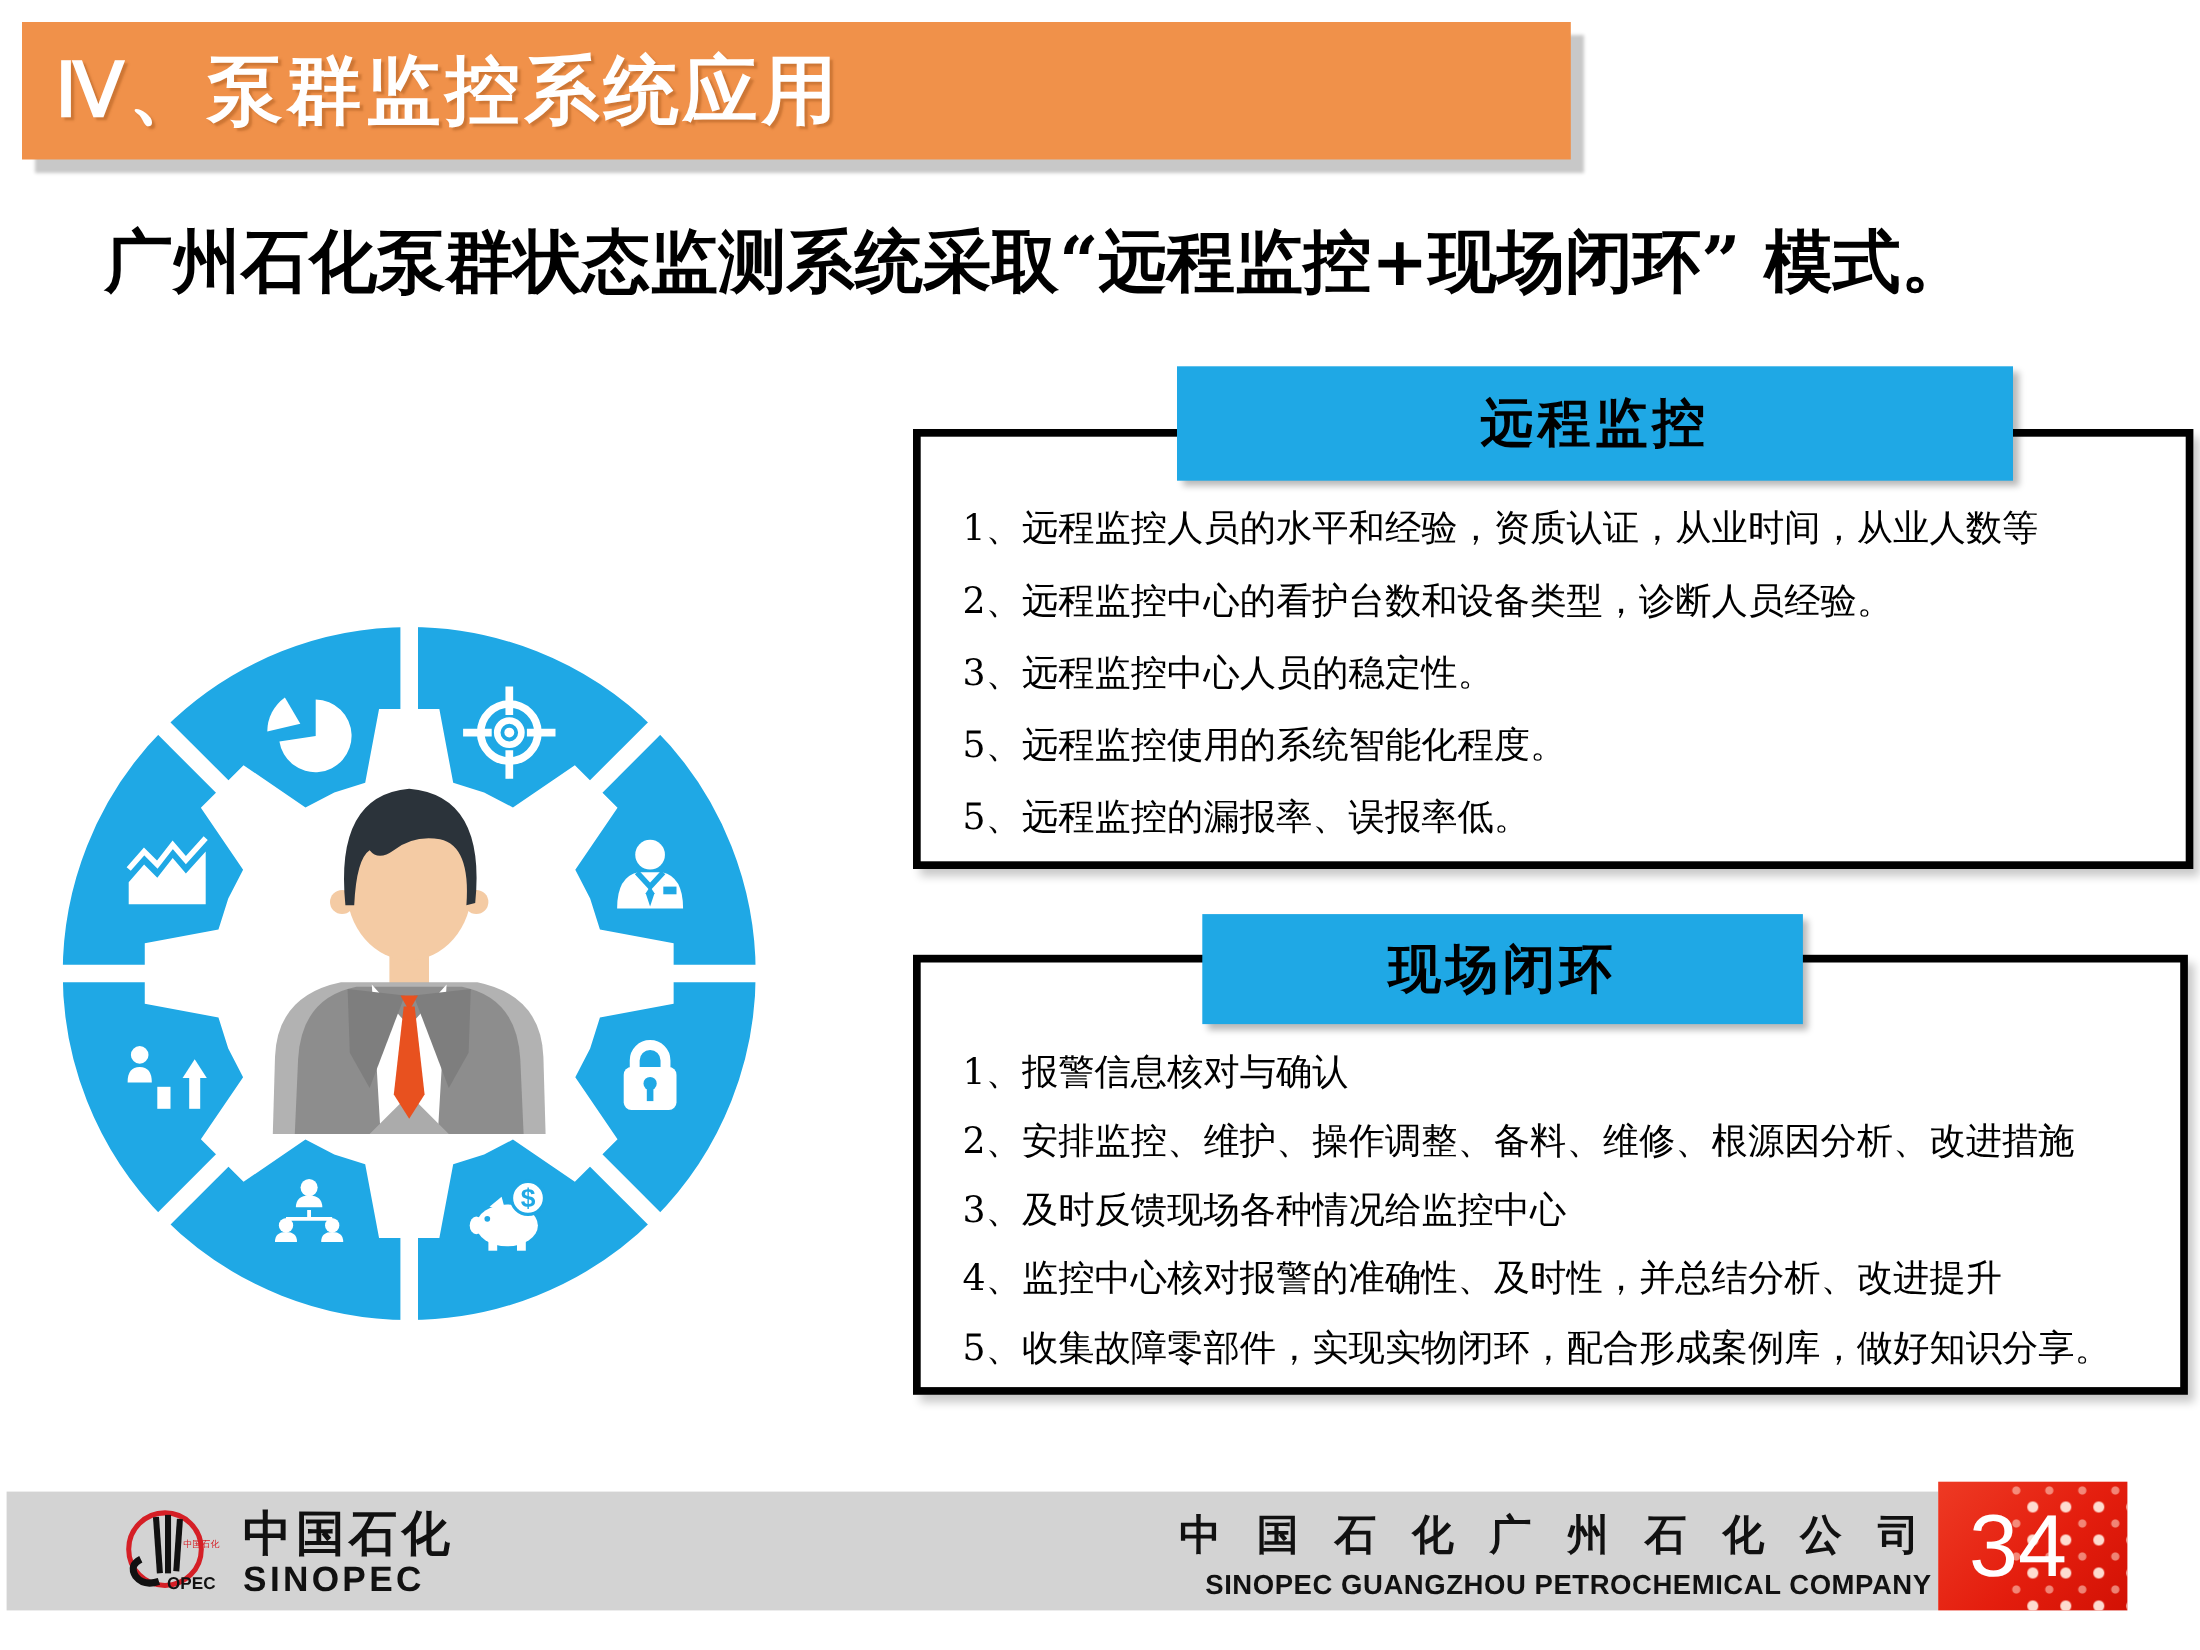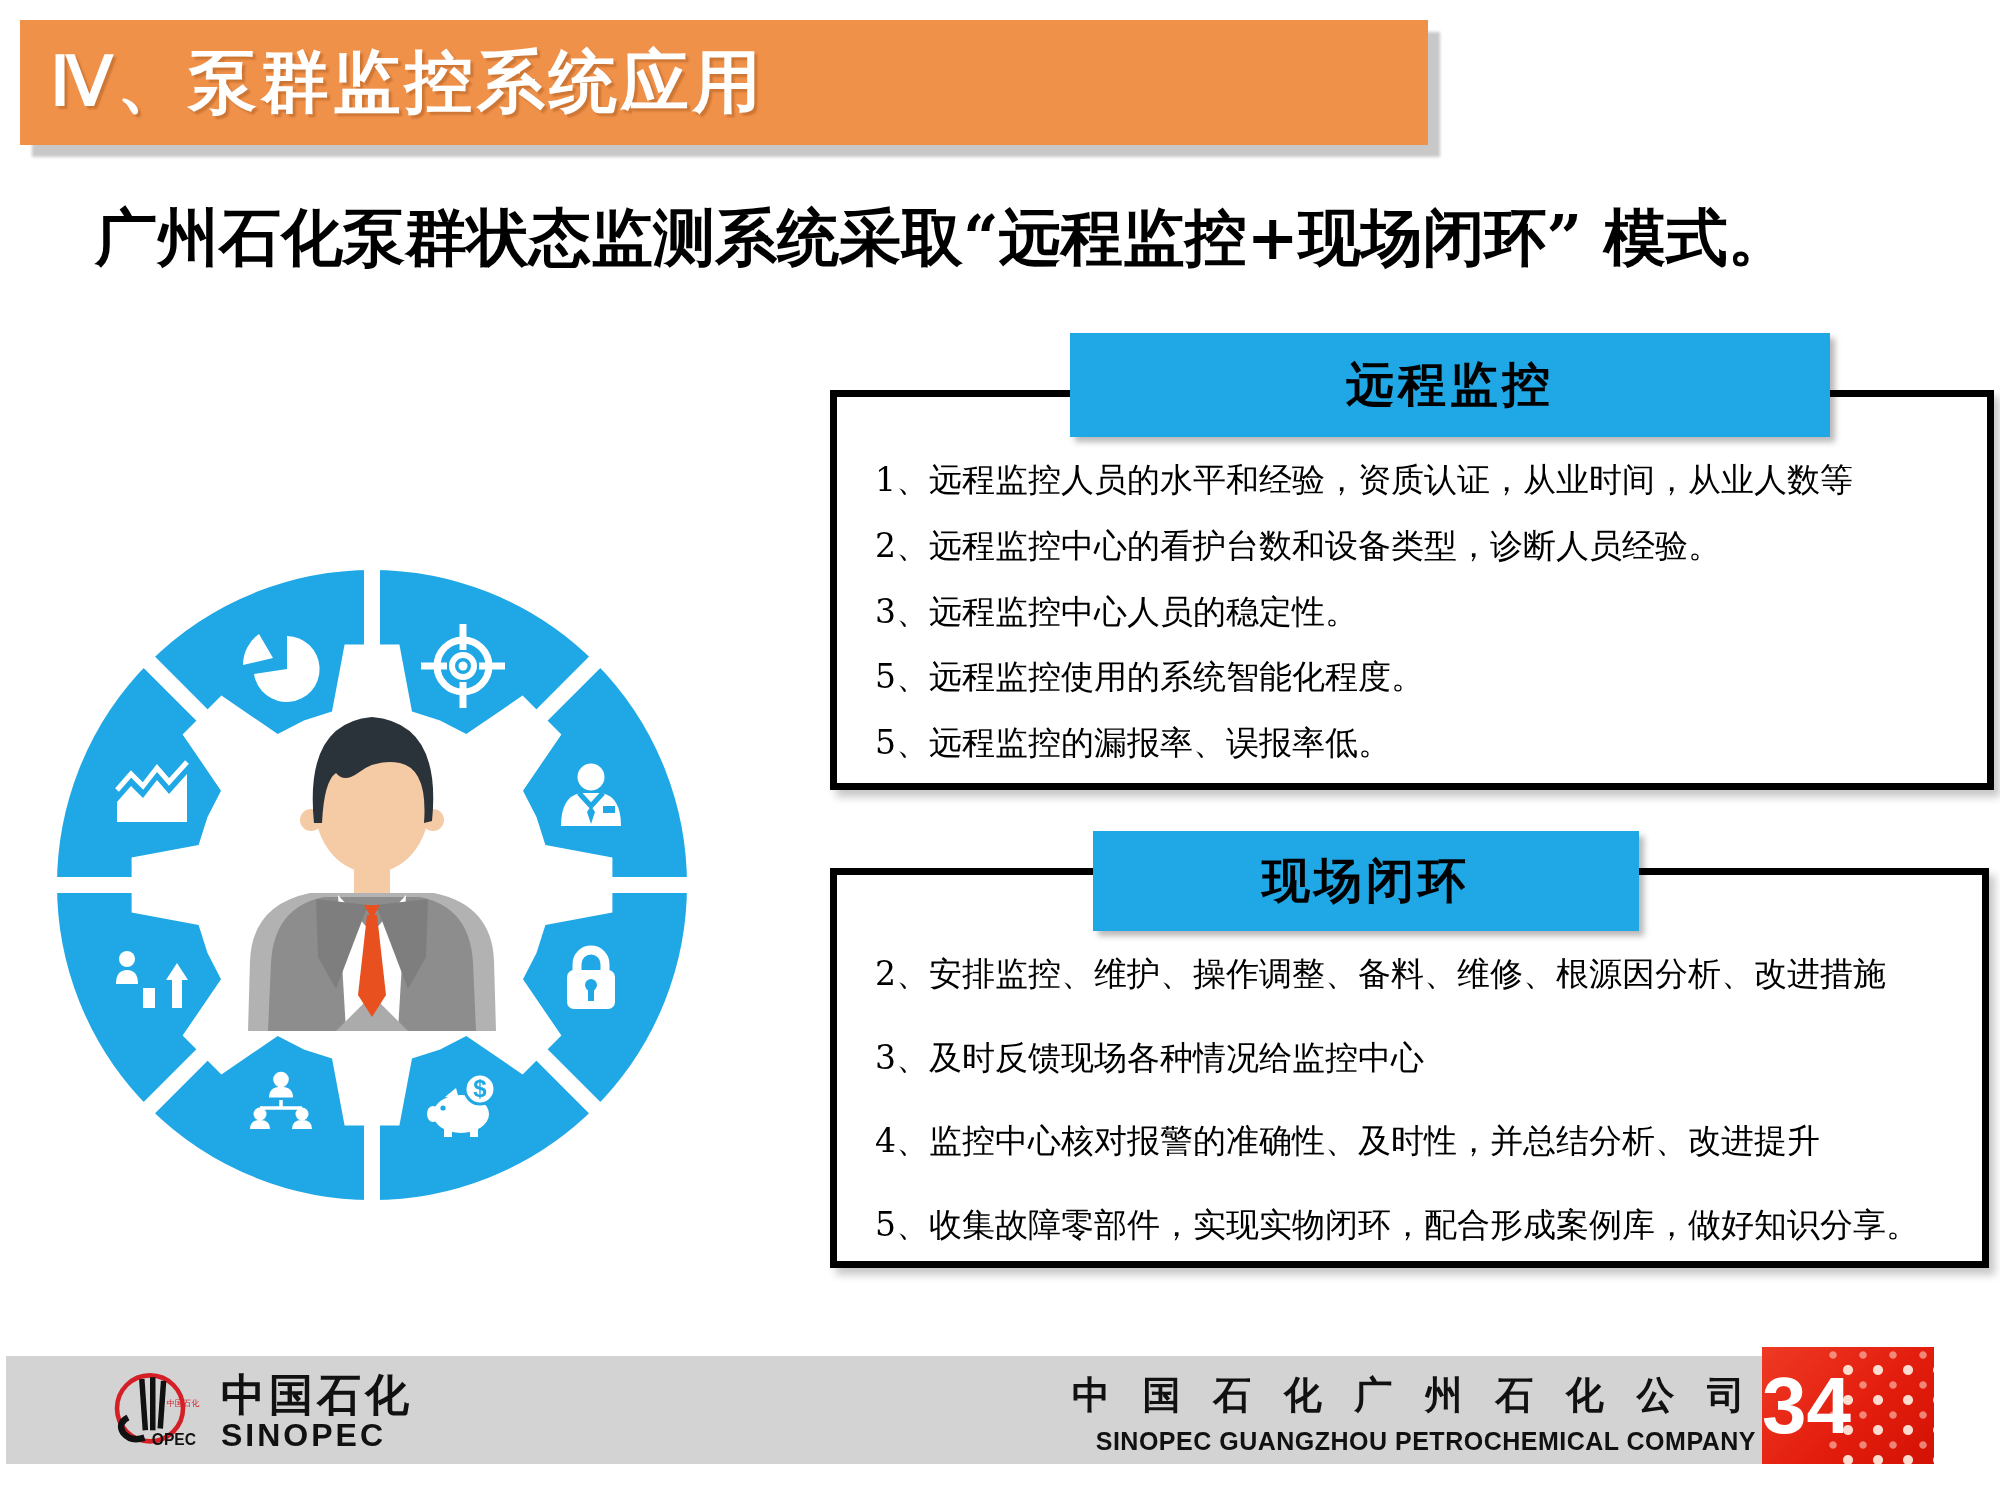--- a/index.html
+++ b/index.html
@@ -40,21 +40,21 @@
   .footer-bar{position:absolute;left:6px;top:1356px;width:1756px;height:108px;background:#D3D3D3;}
   .logo-wrap{position:absolute;left:95px;top:1362px;height:100px;display:flex;align-items:center;gap:16px;}
   .logo-text-cn{font-size:44px;font-weight:900;color:#111;line-height:1.0;letter-spacing:4px;}
   .logo-text-en{font-size:32px;font-weight:900;color:#111;letter-spacing:3px;line-height:1.0;margin-top:2px;}
   .company{position:absolute;left:1050px;width:706px;top:1370px;text-align:right;}
   .company-cn{font-size:38px;font-weight:900;color:#111;letter-spacing:11px;white-space:nowrap;}
   .company-en{font-size:25px;font-weight:900;color:#111;letter-spacing:0.5px;margin-top:6px;white-space:nowrap;}
   .page-box{position:absolute;left:1762px;top:1347px;width:172px;height:117px;
             background:linear-gradient(135deg,#EE3A24 0%,#E41E0E 55%,#D21104 100%);
             display:flex;align-items:center;justify-content:flex-start;}
-  .page-num{font-size:80px;font-weight:700;color:#fff;position:relative;z-index:2;}
+  .page-num{font-size:80px;font-weight:400;color:#fff;margin-left:28px;position:relative;z-index:2;}
   .page-dots{position:absolute;right:0;top:0;bottom:0;width:62%;z-index:1;
      background-image:
        radial-gradient(circle,rgba(255,230,218,.95) 0 4.5px,transparent 5.5px),
        radial-gradient(circle,rgba(255,220,205,.55) 0 3.2px,transparent 4.2px);
      background-size:30px 30px,30px 30px;background-position:6px 8px,21px 23px;}
 </style>
 </head>
 <body>
 
 <div class="banner">
@@ -181,20 +181,21 @@
   <div class="item">3、远程监控中心人员的稳定性。</div>
   <div class="item">5、远程监控使用的系统智能化程度。</div>
   <div class="item">5、远程监控的漏报率、误报率低。</div>
 </div>
 
 <div class="panel panel-onsite"></div>
 <div class="panel-header ph-onsite">
   <span>现场闭环</span>
 </div>
 <div class="items items-onsite">
+  <div class="item">1、报警信息核对与确认</div>
   <div class="item">2、安排监控、维护、操作调整、备料、维修、根源因分析、改进措施</div>
   <div class="item">3、及时反馈现场各种情况给监控中心</div>
   <div class="item">4、监控中心核对报警的准确性、及时性，并总结分析、改进提升</div>
   <div class="item">5、收集故障零部件，实现实物闭环，配合形成案例库，做好知识分享。</div>
 </div>
 
 <div class="footer-bar"></div>
 
 <div class="logo-wrap">
   <svg width="110" height="100" viewBox="0 0 120 100">

